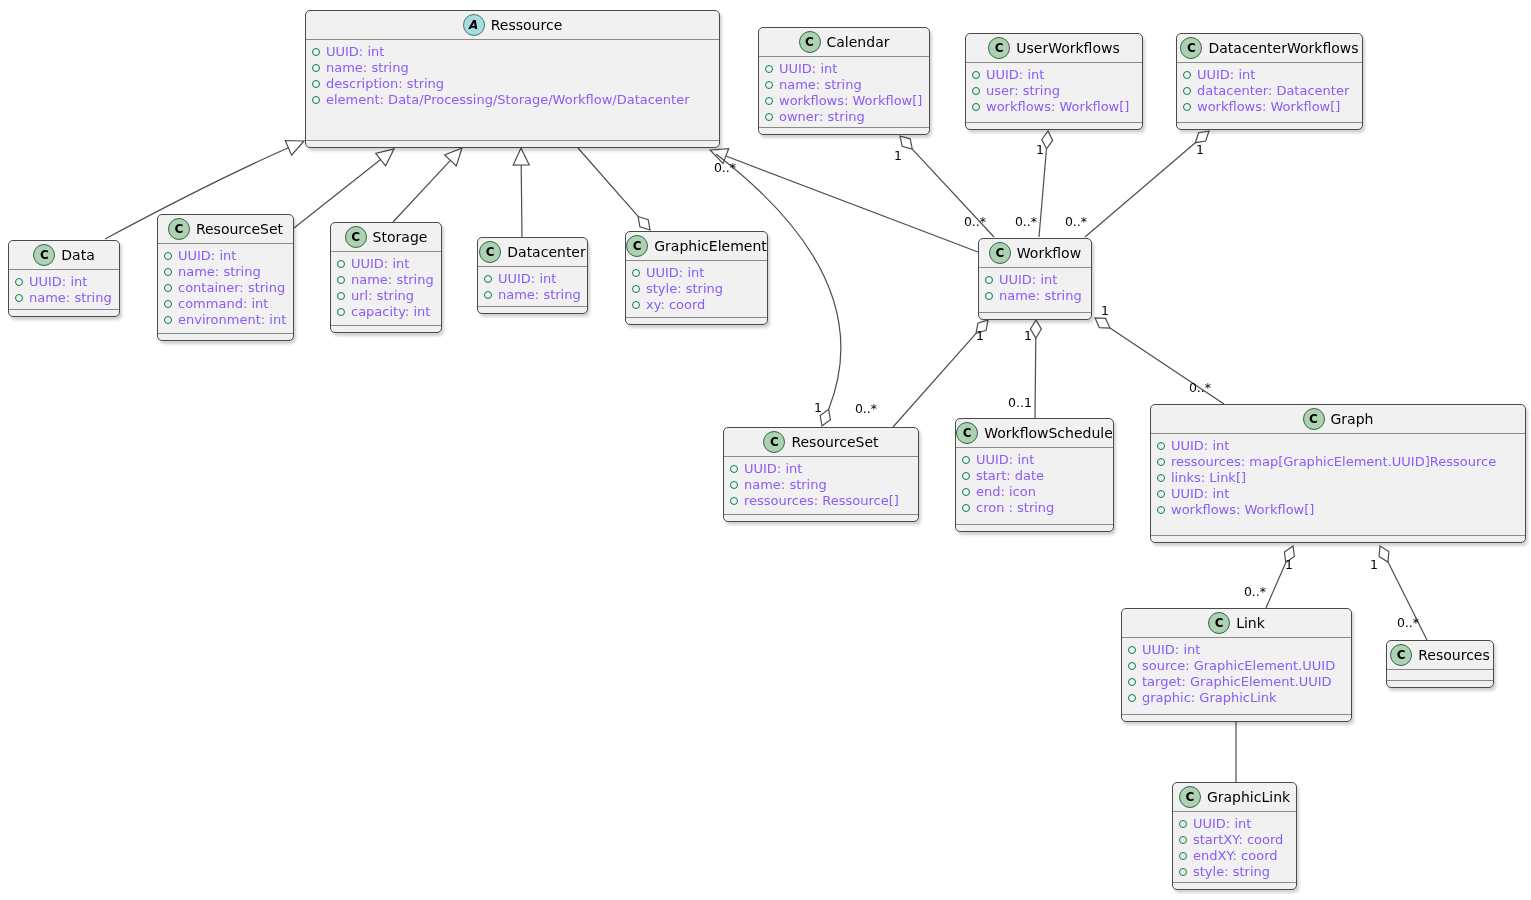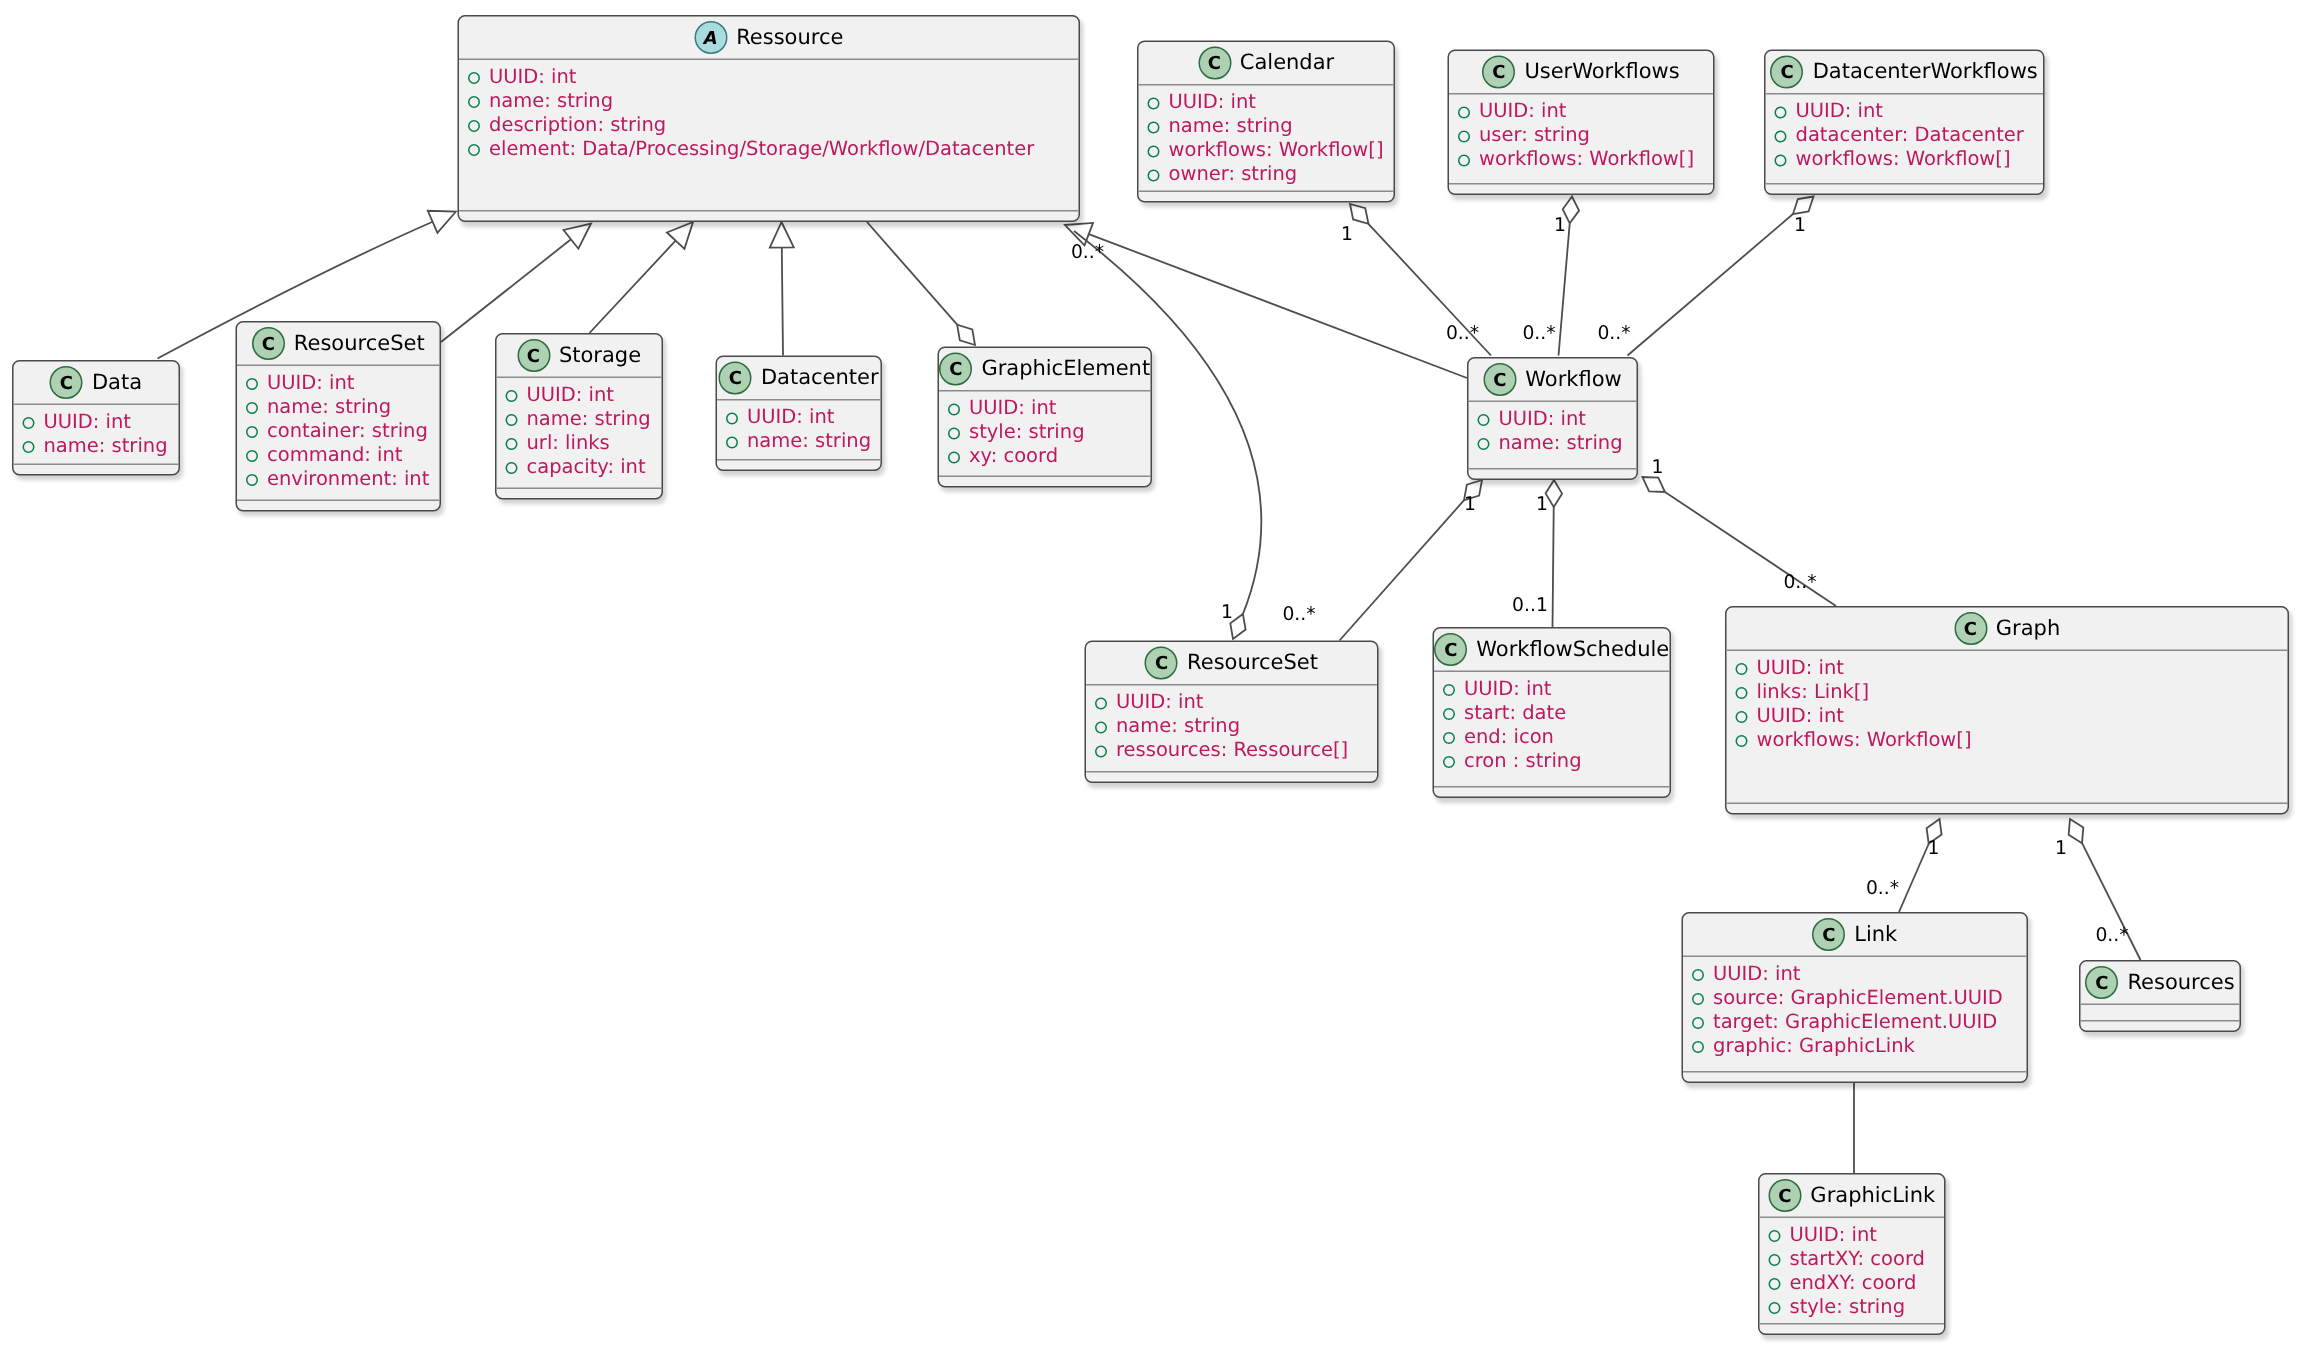--- a/index.html
+++ b/index.html
@@ -23,21 +23,21 @@
     display:inline-flex;align-items:center;justify-content:center;
     width:20px;height:20px;border-radius:50%;flex:0 0 20px;
     font-weight:bold;font-size:12px;color:#000;
   }
   .icon-class{background:#ADD1B2;border:1px solid #2e6b3f;}
   .icon-abstract{background:#A9DCDF;border:1px solid #3d7a80;font-style:italic;}
   .uml-class.abstract .uml-name{}
   .uml-attrs{flex:1 1 auto;padding:4px 7px 3px 6px;overflow:hidden;}
   .uml-attr{
     display:flex;align-items:center;font-size:13px;line-height:16px;
-    color:#be185d;white-space:nowrap;
+    color:#8b5cf6;white-space:nowrap;
   }
   .bullet{
     display:inline-block;width:6px;height:6px;border-radius:50%;
     border:1.5px solid #068048;margin-right:6px;flex:0 0 6px;background:transparent;
   }
   .uml-methods{flex:0 0 6px;border-top:1px solid #8a8a8a;}
   text.mult{font-size:12.5px;fill:#000;font-family:"DejaVu Sans","Liberation Sans",sans-serif;}
 </style>
 </head>
 <body>
@@ -274,21 +274,21 @@
         <div class="uml-attr">
           <span class="bullet"></span>
           <span>UUID: int</span>
         </div>
         <div class="uml-attr">
           <span class="bullet"></span>
           <span>name: string</span>
         </div>
         <div class="uml-attr">
           <span class="bullet"></span>
-          <span>url: links</span>
+          <span>url: string</span>
         </div>
         <div class="uml-attr">
           <span class="bullet"></span>
           <span>capacity: int</span>
         </div>
       </div>
       <div class="uml-methods"></div>
     </div>
     <div class="uml-class" style="left: 477px; top: 237px; width: 111px; height: 77px;">
       <div class="uml-title">
@@ -393,20 +393,24 @@
     </div>
     <div class="uml-class" style="left: 1150px; top: 404px; width: 376px; height: 139px;">
       <div class="uml-title">
         <span class="uml-icon icon-class">C</span>
         <span class="uml-name">Graph</span>
       </div>
       <div class="uml-attrs">
         <div class="uml-attr">
           <span class="bullet"></span>
           <span>UUID: int</span>
+        </div>
+        <div class="uml-attr">
+          <span class="bullet"></span>
+          <span>ressources: map[GraphicElement.UUID]Ressource</span>
         </div>
         <div class="uml-attr">
           <span class="bullet"></span>
           <span>links: Link[]</span>
         </div>
         <div class="uml-attr">
           <span class="bullet"></span>
           <span>UUID: int</span>
         </div>
         <div class="uml-attr">

